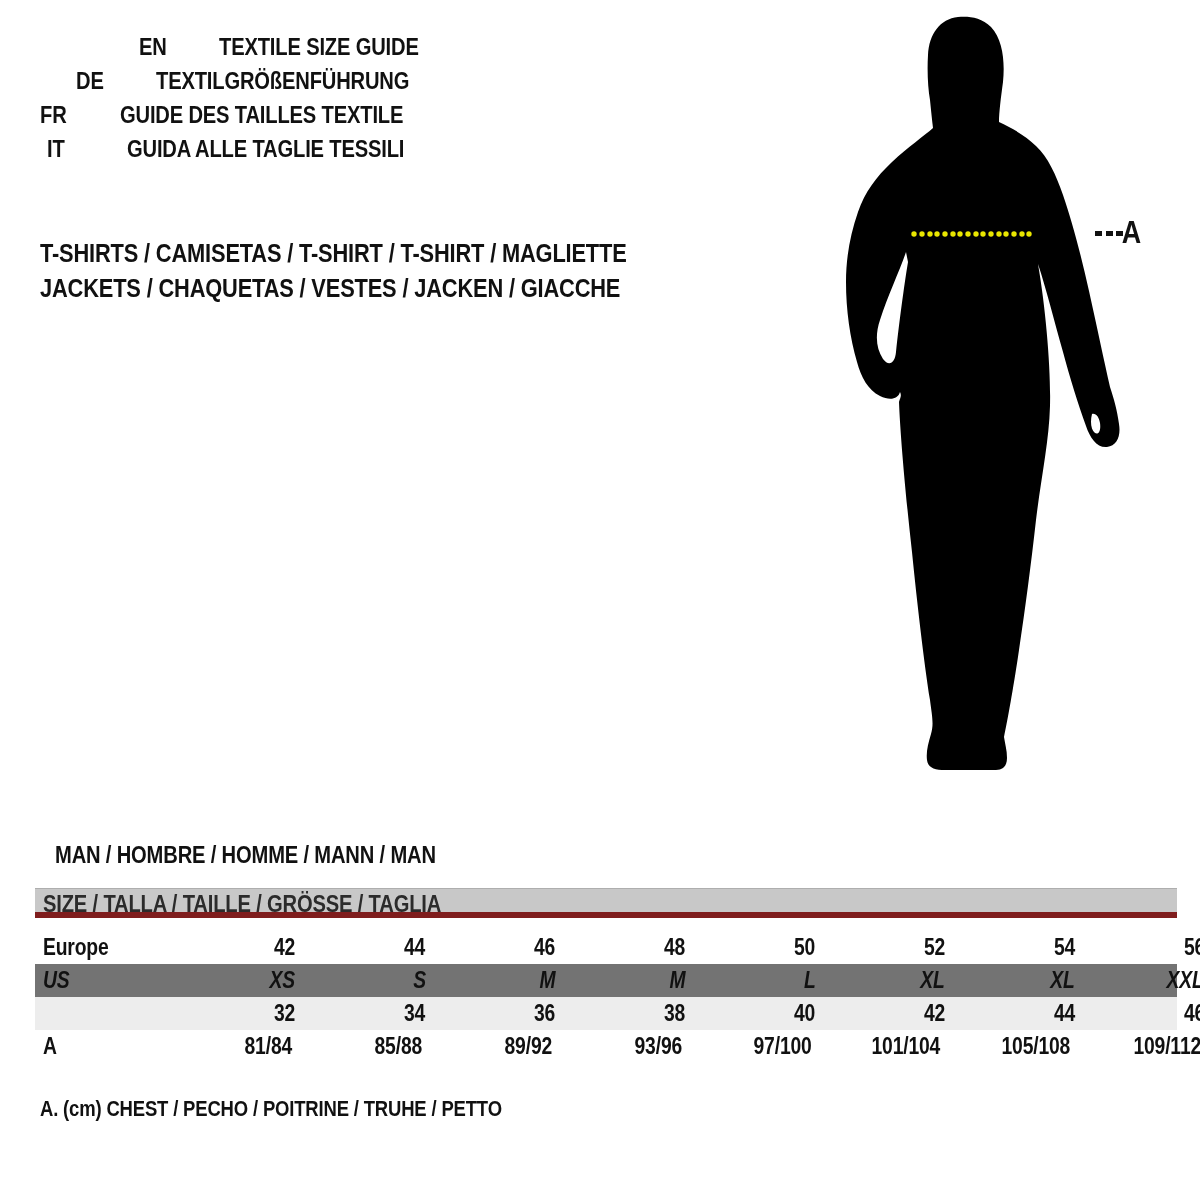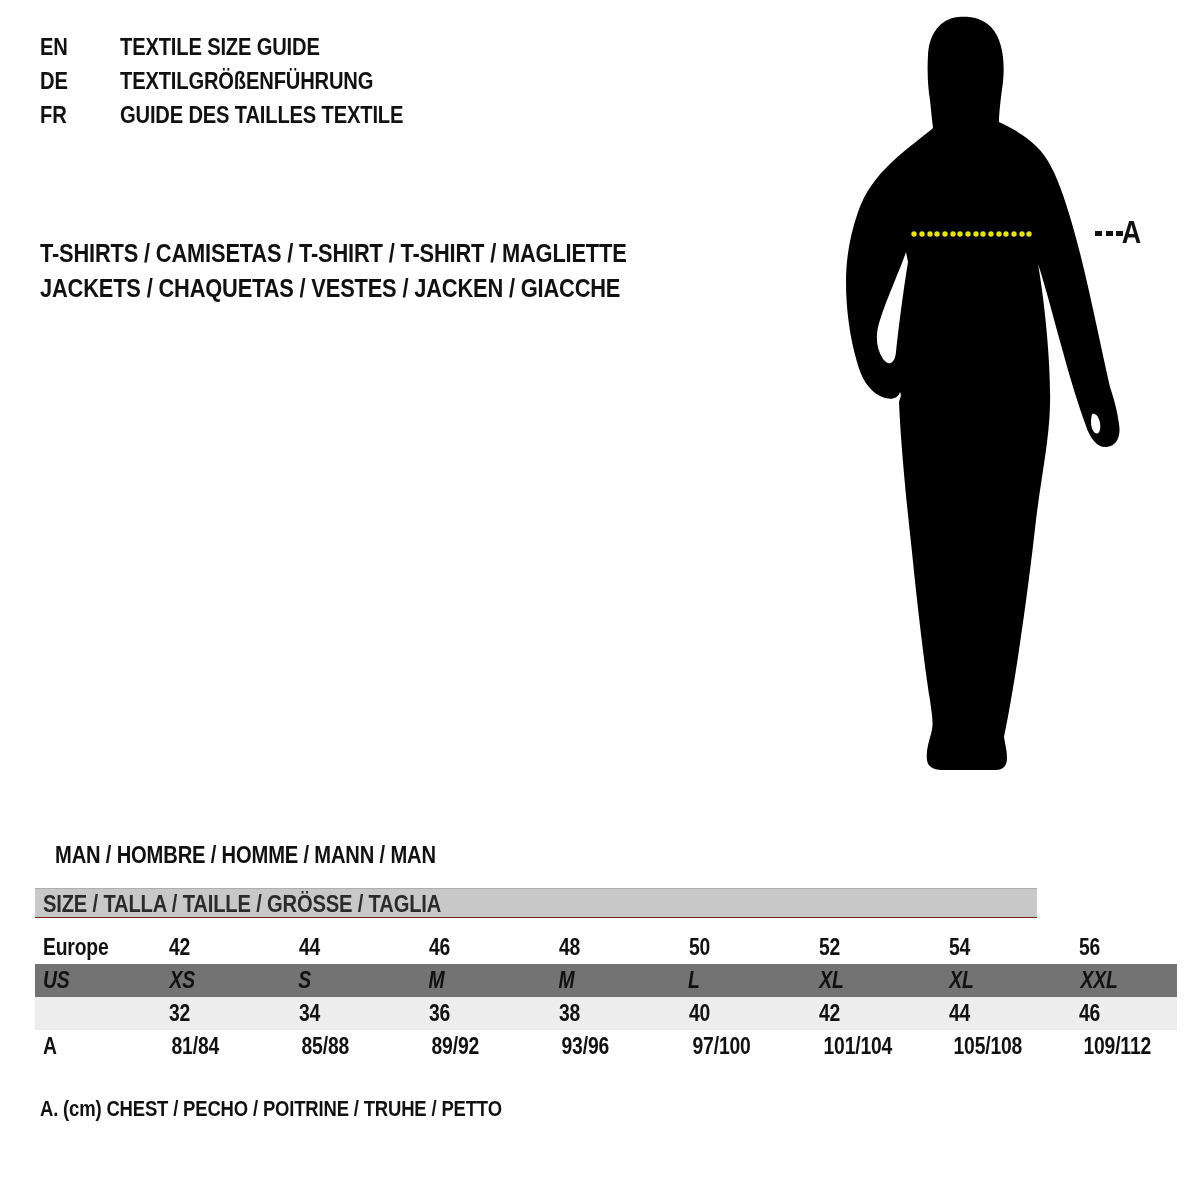--- a/index.html
+++ b/index.html
@@ -7,46 +7,46 @@
     position:relative;width:1200px;height:1200px;background:#ffffff;
     font-family:"Liberation Sans","DejaVu Sans",sans-serif;
     color:#111111;font-weight:bold;overflow:hidden;
   }
   
   .cond{display:inline-block;transform:scaleX(0.84);transform-origin:50% 50%;white-space:nowrap;letter-spacing:-0.2px;}
   .cl{transform-origin:0 50%;}
 
   
   .lang-list{position:absolute;left:40px;top:30px;}
-  .lang-row{display:flex;align-items:center;height:34px;font-size:24px;}
+  .lang-row{display:flex;align-items:center;height:34px;font-size:24px;justify-content:flex-end;}
   .lang-code{width:80px;}
 
   
   .categories{position:absolute;left:40px;top:236px;font-size:26px;line-height:35px;}
 
   
   .figure{position:absolute;left:820px;top:0;width:380px;height:780px;}
   .figure svg{display:block;}
   .measure-label{position:absolute;left:300px;top:214px;font-size:32px;}
 
   
   .section-title{position:absolute;left:40px;top:842px;font-size:24px;height:26px;line-height:26px;margin-left:15px;}
 
   
   .size-table{position:absolute;left:35px;top:888px;width:1142px;}
   .table-header{
-    width:1002px;height:30px;line-height:30px;padding-left:8px;box-sizing:border-box;
-    font-size:24px;color:#2b2b2b;border-top:1px solid #aeaeae;border-bottom:1px solid #7f1d1d;
+    width:1142px;height:30px;line-height:30px;padding-left:8px;box-sizing:border-box;
+    font-size:24px;color:#2b2b2b;border-top:1px solid #aeaeae;border-bottom:6px solid #7f1d1d;
   }
   .table-rows{margin-top:13px;}
   .trow{
     width:1142px;height:33px;display:grid;grid-template-columns:132px repeat(8,130px);
     align-items:center;font-size:23px;overflow:visible;
   }
-  .cell{text-align:left;}
+  .cell{text-align:right;}
   .cell.lbl{text-align:left;padding-left:8px;}
 
   
   .footnote{position:absolute;left:40px;top:1096px;font-size:22px;}
 </style>
 </head>
 <body>
 
 <div class="canvas">
 
@@ -55,20 +55,24 @@
       <span class="lang-code"><span class="cond cl">EN</span></span>
       <span class="cond cl">TEXTILE SIZE GUIDE</span>
     </div>
     <div class="lang-row">
       <span class="lang-code"><span class="cond cl">DE</span></span>
       <span class="cond cl">TEXTILGRÖßENFÜHRUNG</span>
     </div>
     <div class="lang-row">
       <span class="lang-code"><span class="cond cl">FR</span></span>
       <span class="cond cl">GUIDE DES TAILLES TEXTILE</span>
+    </div>
+    <div class="lang-row">
+      <span class="lang-code"><span class="cond cl">IT</span></span>
+      <span class="cond cl">GUIDA ALLE TAGLIE TESSILI</span>
     </div>
   </div>
 
   <div class="categories">
     <div><span class="cond cl">T-SHIRTS / CAMISETAS / T-SHIRT / T-SHIRT / MAGLIETTE</span></div>
     <div><span class="cond cl">JACKETS / CHAQUETAS / VESTES / JACKEN / GIACCHE</span></div>
   </div>
 
   <div class="figure">
     <svg viewBox="0 0 380 780" width="380" height="780" xmlns="http://www.w3.org/2000/svg">

